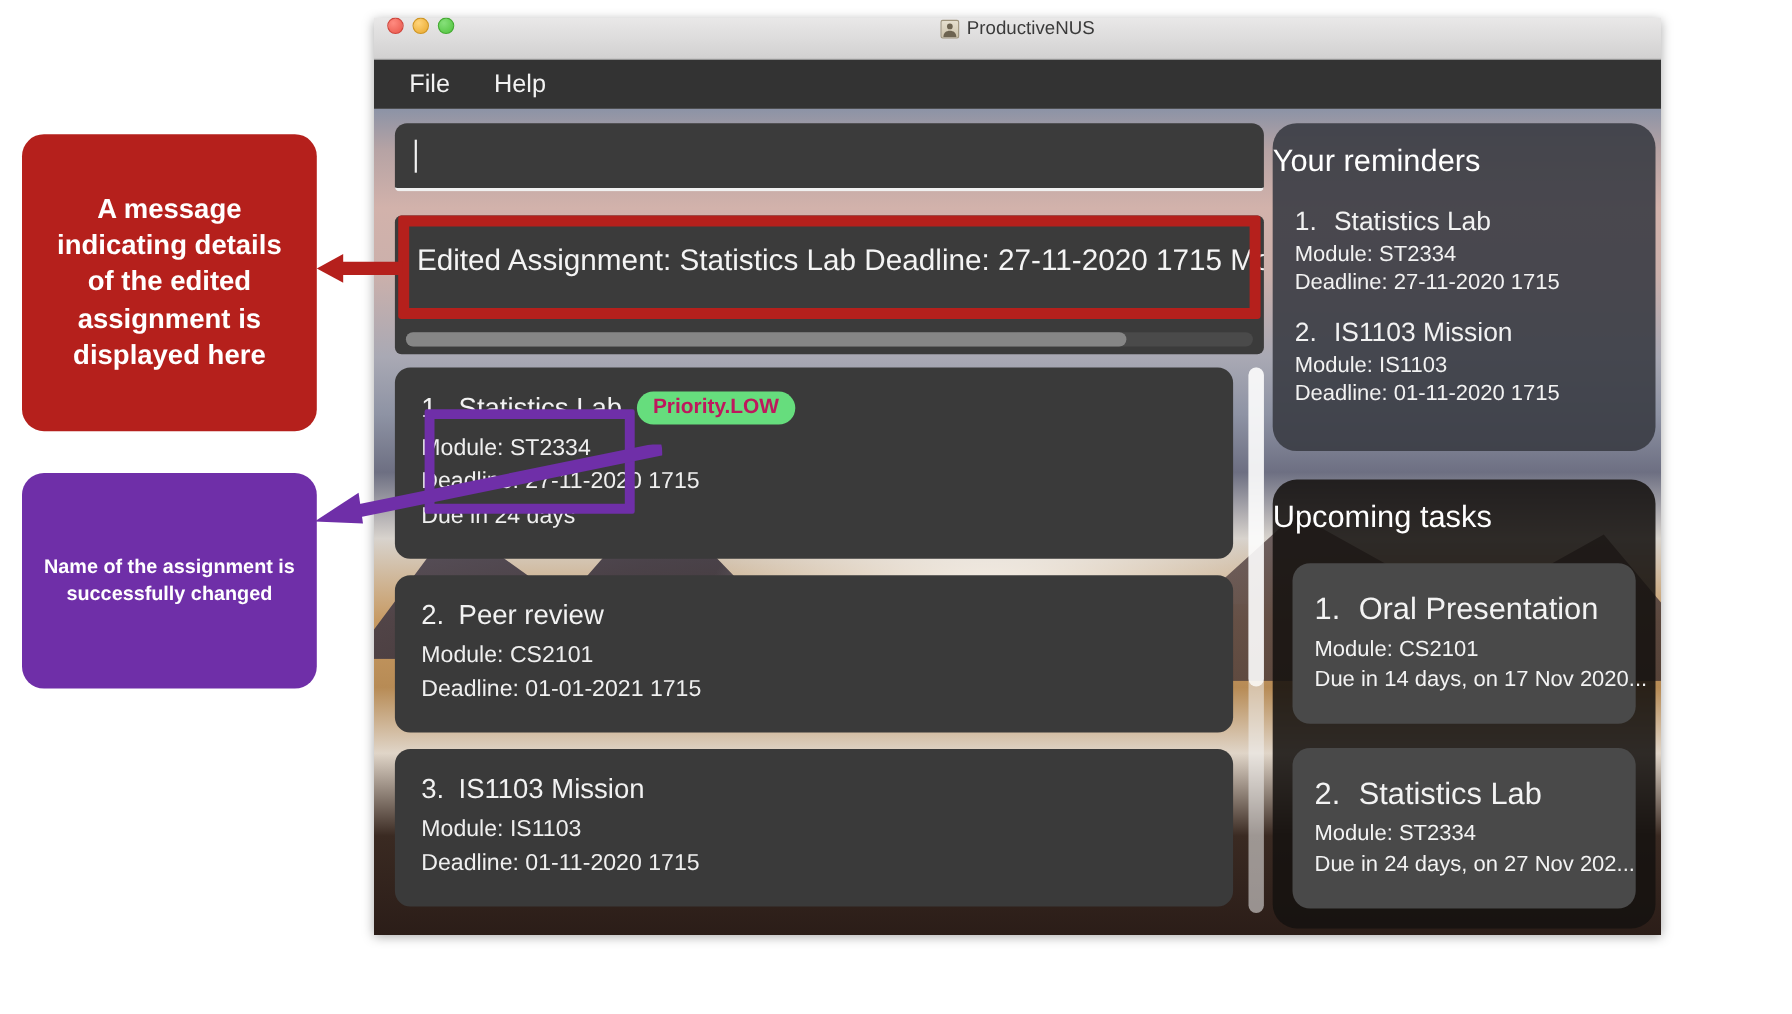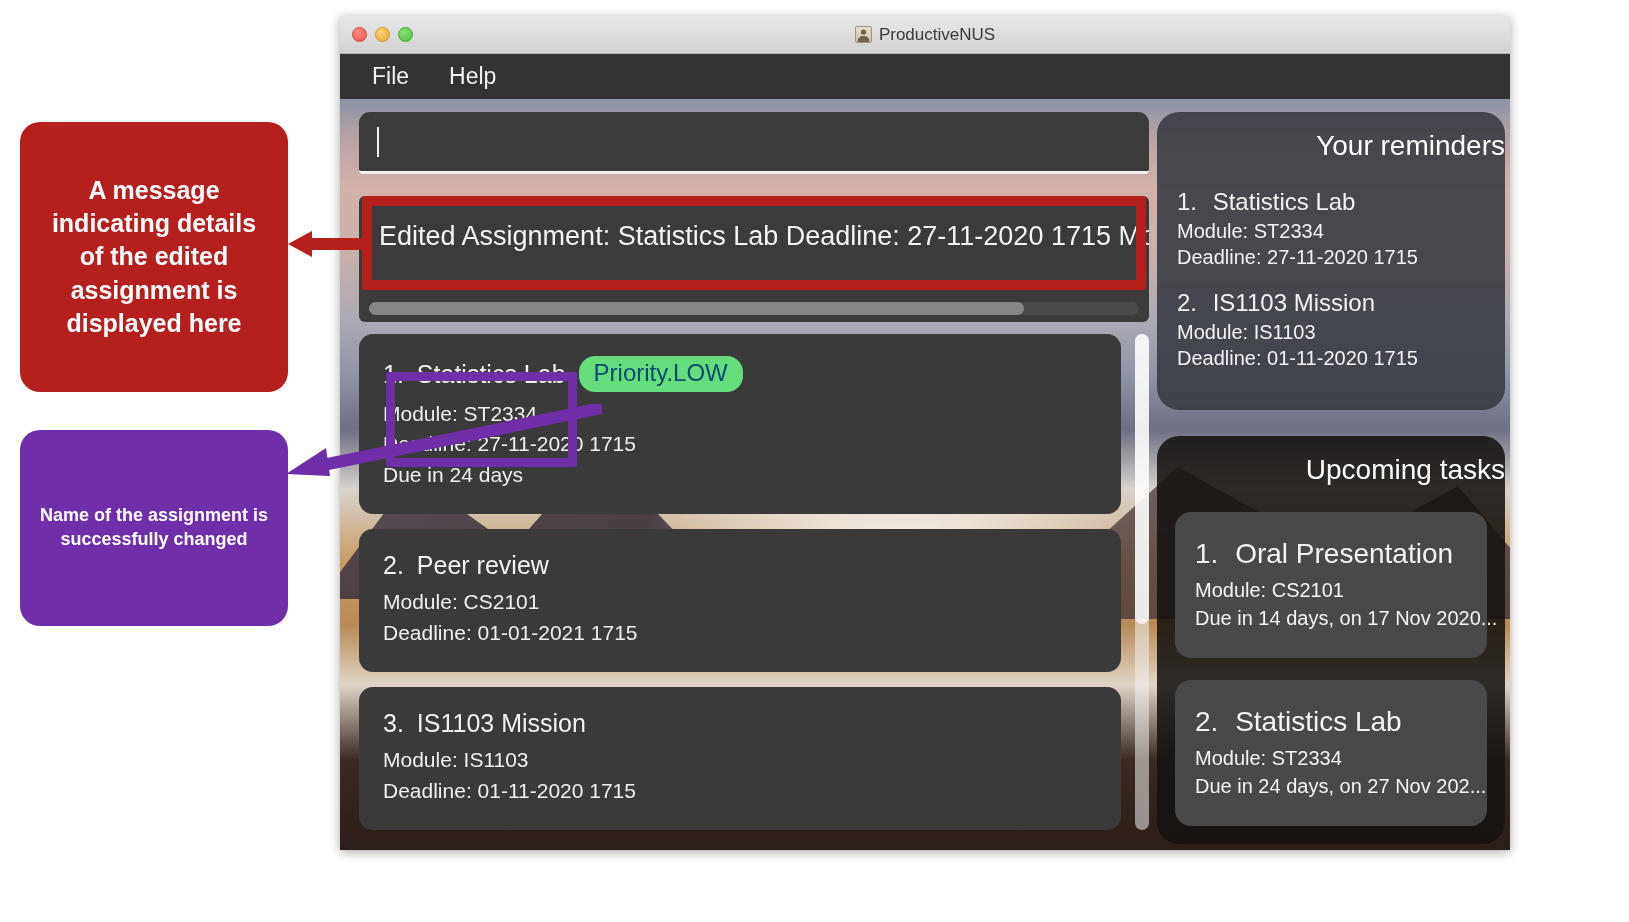--- a/index.html
+++ b/index.html
@@ -24,21 +24,21 @@
     overflow: hidden;
   }
 
   
   #titlebar {
     height: 38px;
     background: linear-gradient(#e9e8e8, #d2d1d1);
     border-bottom: 1px solid #b4b3b3;
     position: relative;
     display: flex;
-    align-items: center;
+    align-items: flex-start;
   }
   .traffic-lights {
     display: flex;
     gap: 8px;
     margin-left: 12px;
   }
   .tl {
     width: 15px; height: 15px;
     border-radius: 50%;
     display: block;
@@ -226,25 +226,26 @@
   .task-title-row {
     display: flex;
     align-items: center;
     gap: 13px;
     margin-bottom: 7px;
   }
   .task-index { font-size: 25px; }
   .task-name  { font-size: 25px; }
   .priority-badge {
     background: #66dd7d;
-    color: #0c4a6e;
-    font-size: 24px;
+    color: #be185d;
+    font-size: 19px;
     border-radius: 16px;
     padding: 3px 15px 5px 15px;
     white-space: nowrap;
+    font-weight: bold;
   }
   .task-meta {
     font-size: 21px;
     color: #efefef;
     line-height: 1.45;
   }
 
   
   #right-col {
     position: absolute;
@@ -260,21 +261,21 @@
   #reminders-panel {
     height: 298px;
     background: rgba(58,60,68,0.90);
     margin-bottom: 26px;
   }
   #tasks-panel {
     height: 408px;
     background: rgba(22,18,16,0.88);
   }
   .panel-heading {
-    text-align: right;
+    text-align: left;
     color: #ffffff;
     font-size: 28px;
     margin-bottom: 26px;
   }
   .reminder-item {
     padding: 0 20px;
     margin-bottom: 19px;
     color: #f2f2f2;
   }
   .reminder-title {

